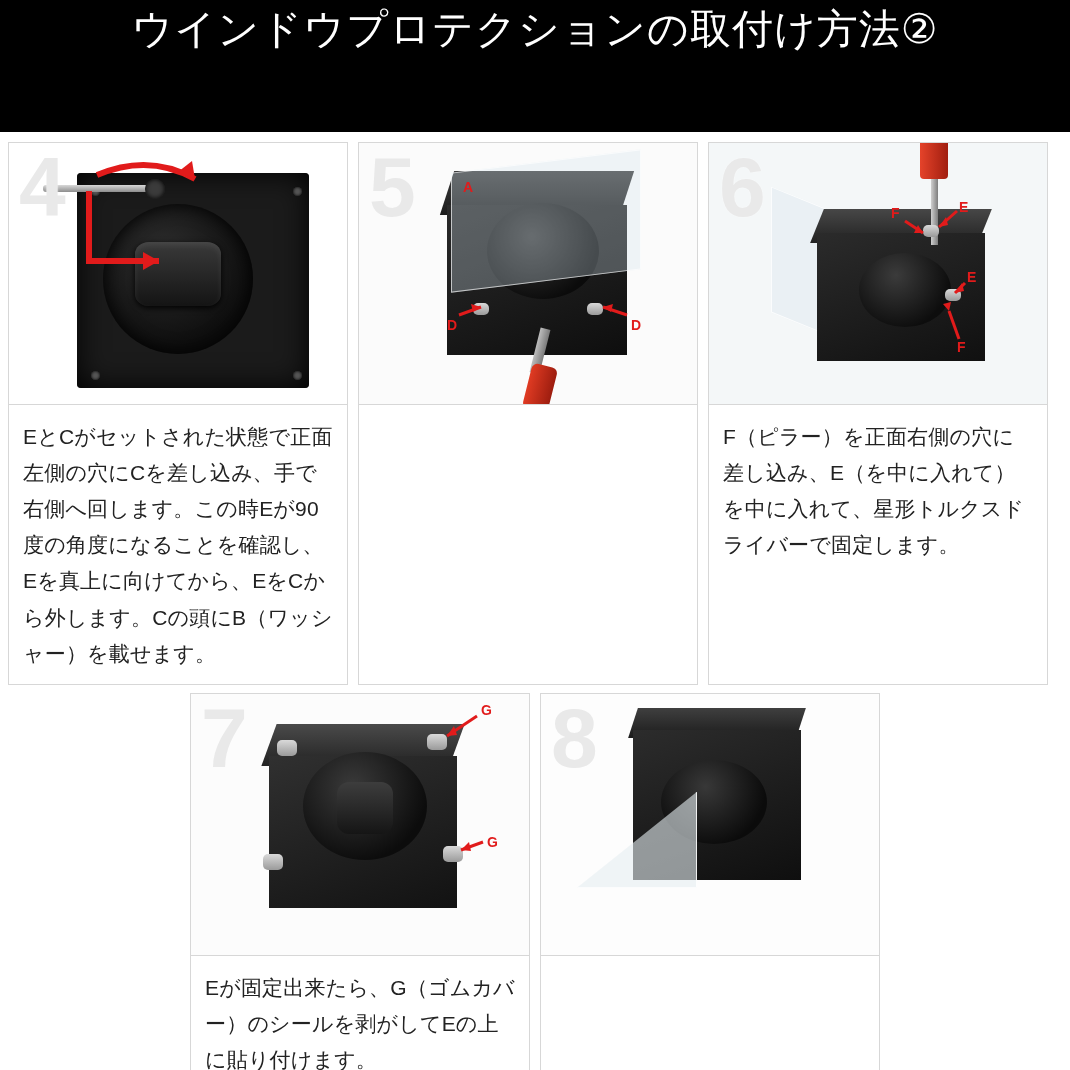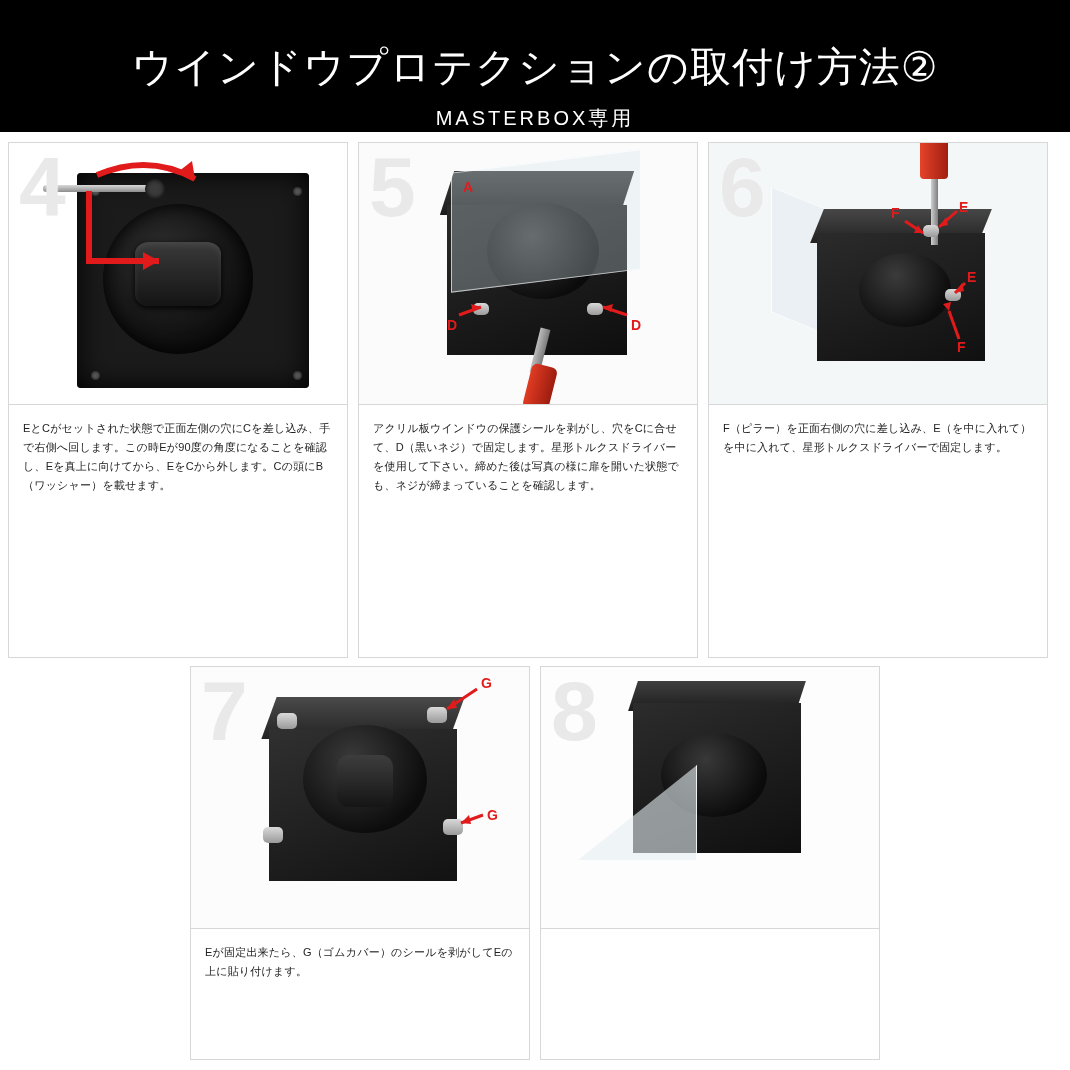--- a/index.html
+++ b/index.html
@@ -17,21 +17,21 @@
 
   
   .header {
     width: 100%;
     height: 132px;
     background: #000000;
     color: #ffffff;
     display: flex;
     flex-direction: column;
     align-items: center;
-    justify-content: flex-end;
+    justify-content: flex-start;
     padding-top: 6px;
   }
   .header-title {
     font-size: 41px;
     letter-spacing: 1px;
     font-weight: 400;
     line-height: 1.15;
     text-align: center;
   }
   .header-sub {
@@ -81,21 +81,21 @@
     font-size: 84px;
     font-weight: 700;
     color: #e9e9e9;
     line-height: 1;
     z-index: 6;
     font-family: "Liberation Sans", sans-serif;
     text-shadow: 0 0 2px rgba(255,255,255,.6);
   }
   .caption {
     padding: 14px 14px 12px 14px;
-    font-size: 11px;
+    font-size: 21px;
     line-height: 1.72;
     color: #222;
     letter-spacing: .2px;
     flex: 1;
   }
   .caption.tall { min-height: 252px; }
   .caption.mid  { min-height: 252px; }
   .caption.short{ min-height: 130px; }
 
   
@@ -274,21 +274,20 @@
     clip-path: polygon(0 100%, 100% 0, 100% 100%);
   }
 </style>
 </head>
 <body>
 
 <div class="page">
 
   <div class="header">
     <div class="header-title">ウインドウプロテクションの取付け方法②</div>
-    <div class="header-sub">MASTERBOX専用</div>
   </div>
 
   <div class="grid">
 
     <div class="card">
       <div class="photo">
         <div class="ph-bg" style="background:#ffffff"></div>
         <div class="p4-panel"></div>
         <div class="p4-disc"></div>
         <div class="p4-holder"></div>
@@ -324,21 +323,20 @@
           <path d="M100 172 L122 164" stroke="#e11b1b" stroke-width="3"></path>
           <path d="M122 164 l-10 -3 l2 8 z" fill="#e11b1b"></path>
           <path d="M268 172 L244 164" stroke="#e11b1b" stroke-width="3"></path>
           <path d="M244 164 l10 -3 l-2 8 z" fill="#e11b1b"></path>
         </svg>
         <div class="lbl" style="left:88px; top:174px;">D</div>
         <div class="lbl" style="left:272px; top:174px;">D</div>
         <div class="lbl" style="left:104px; top:36px;">A</div>
         <div class="step-num">5</div>
       </div>
-      <div class="caption mid">アクリル板ウインドウの保護シールを剥がし、穴をCに合せて、D（黒いネジ）で固定します。星形トルクスドライバーを使用して下さい。締めた後は写真の様に扉を開いた状態でも、ネジが締まっていることを確認します。</div>
     </div>
 
     <div class="card">
       <div class="photo">
         <div class="ph-bg" style="background:#f4f7f8"></div>
         <div class="p6-glass"></div>
         <div class="p6-top"></div>
         <div class="p6-box"></div>
         <div class="p6-disc"></div>
         <div class="p6-shaft"></div>

